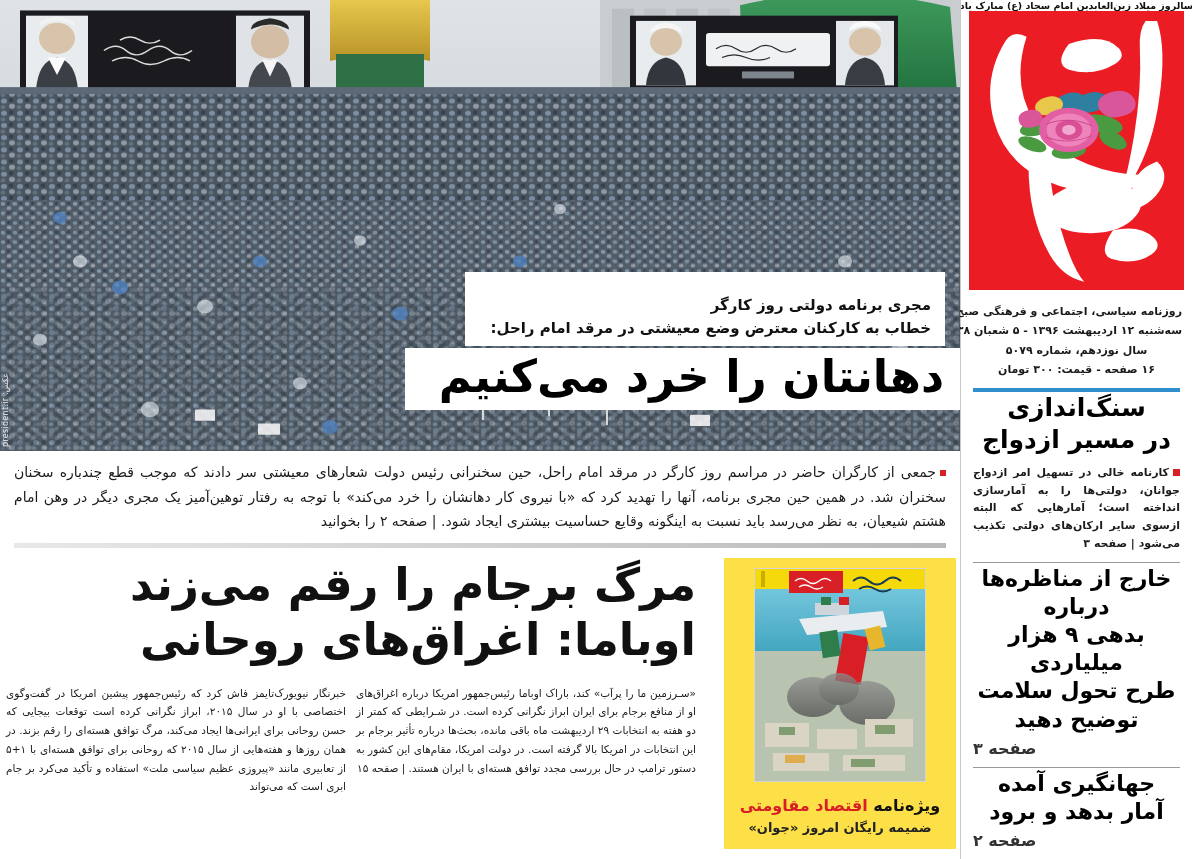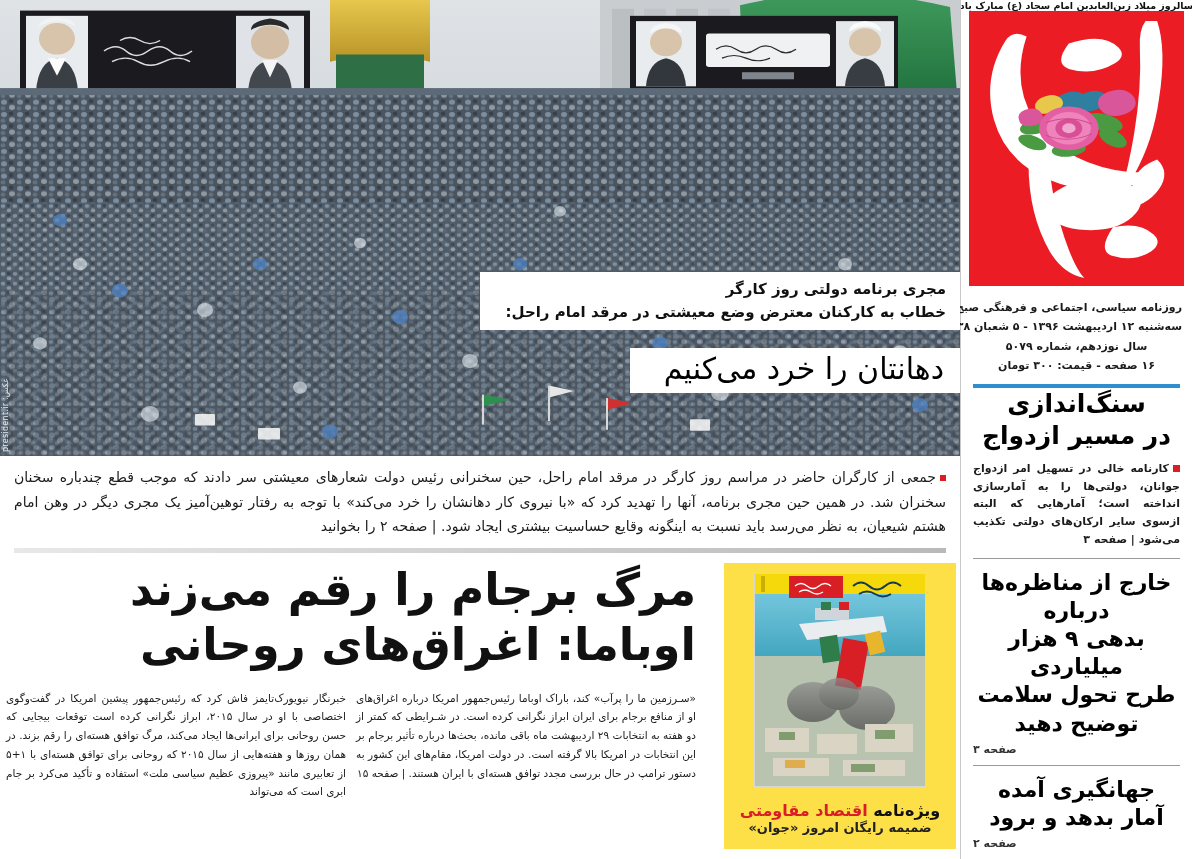--- a/index.html
+++ b/index.html
@@ -44,21 +44,21 @@
     color:#1a1a1a;
     line-height:1.75;
   }
   .pub-info div{font-size:11px;font-weight:bold;white-space:nowrap;}
   .pub-rule{
     margin:9px 12px 0 12px;height:5px;background:#2f8fce;
   }
 
   .sidebar-stories{padding:0 12px;margin-top:0;flex:1;}
   .story{padding-bottom:9px;}
-  .story + .story{border-top:1.5px solid #9a9a9a;padding-top:10px;}
+  .story + .story{border-top:1.5px solid #9a9a9a;padding-top:2px;}
   .story h2{
     margin:0;
     font-size:25px;
     font-weight:bold;
     line-height:1.28;
     color:#000;
     text-align:center;
     letter-spacing:-0.3px;
   }
   .story h2.small{font-size:22px;}
@@ -68,21 +68,21 @@
     line-height:1.62;
     color:#1b1b1b;
     text-align:justify;
     font-weight:bold;
   }
   .sq{
     display:inline-block;width:7px;height:7px;
     background:#d81f26;margin-left:4px;vertical-align:middle;
   }
   .page-ref{
-    font-size:11px;color:#333;text-align:left;margin-top:5px;font-weight:bold;
+    font-size:16px;color:#333;text-align:left;margin-top:5px;font-weight:bold;
   }
 
   
   .main-col{width:960px;height:859px;position:relative;background:#fff;display:flex;flex-direction:column;}
 
   
   .photo-wrap{
     position:relative;
     width:960px;height:518px;
     overflow:hidden;
@@ -90,34 +90,34 @@
   }
   .photo-svg{position:absolute;inset:0;width:100%;height:100%;}
   .credit{
     position:absolute;left:1px;bottom:4px;
     writing-mode:vertical-rl;transform:rotate(180deg);
     font-size:8px;color:#ffffff;opacity:.85;
     font-family:"DejaVu Sans",sans-serif;
     letter-spacing:.3px;
   }
   .kicker{
-    position:absolute;right:0;top:272px;
+    position:absolute;right:15px;top:272px;
     background:#fff;
-    padding:6px 14px 7px 26px;
+    padding:22px 14px 7px 26px;
     text-align:right;
     line-height:1.5;
   }
   .kicker div{font-size:15px;font-weight:bold;color:#111;white-space:nowrap;}
   .headline-main{
     position:absolute;right:0;top:348px;
     background:#fff;
     padding:4px 16px 8px 34px;
   }
   .headline-main span{
-    font-size:30px;font-weight:normal;color:#000;white-space:nowrap;
+    font-size:45px;font-weight:bold;color:#000;white-space:nowrap;
     letter-spacing:-1px;line-height:1.1;display:block;
   }
 
   .caption{
     padding:9px 14px 7px 14px;
     font-size:14px;line-height:1.75;color:#1b1b1b;
     text-align:justify;
     border-bottom:none;
   }
   .caption .sq{width:6px;height:6px;}
@@ -155,21 +155,21 @@
   }
   .mag-cover{
     width:170px;height:212px;margin:0 auto;
     position:relative;overflow:hidden;border:1px solid #d6d6d6;background:#cfe3ea;
   }
   .mag-svg{position:absolute;inset:0;width:100%;height:100%;}
   .promo-line1{
     margin-top:14px;font-size:16px;font-weight:bold;color:#111;
   }
   .promo-line1 b{color:#d81f26;}
-  .promo-line2{font-size:13px;color:#222;font-weight:bold;}
+  .promo-line2{margin-top:5px;font-size:13px;color:#222;font-weight:bold;}
 </style>
 </head>
 <body>
 
 <div class="page">
 
   <div class="main-col">
 
     <div class="photo-wrap">
       <svg class="photo-svg" viewBox="0 0 960 518" preserveAspectRatio="none">

